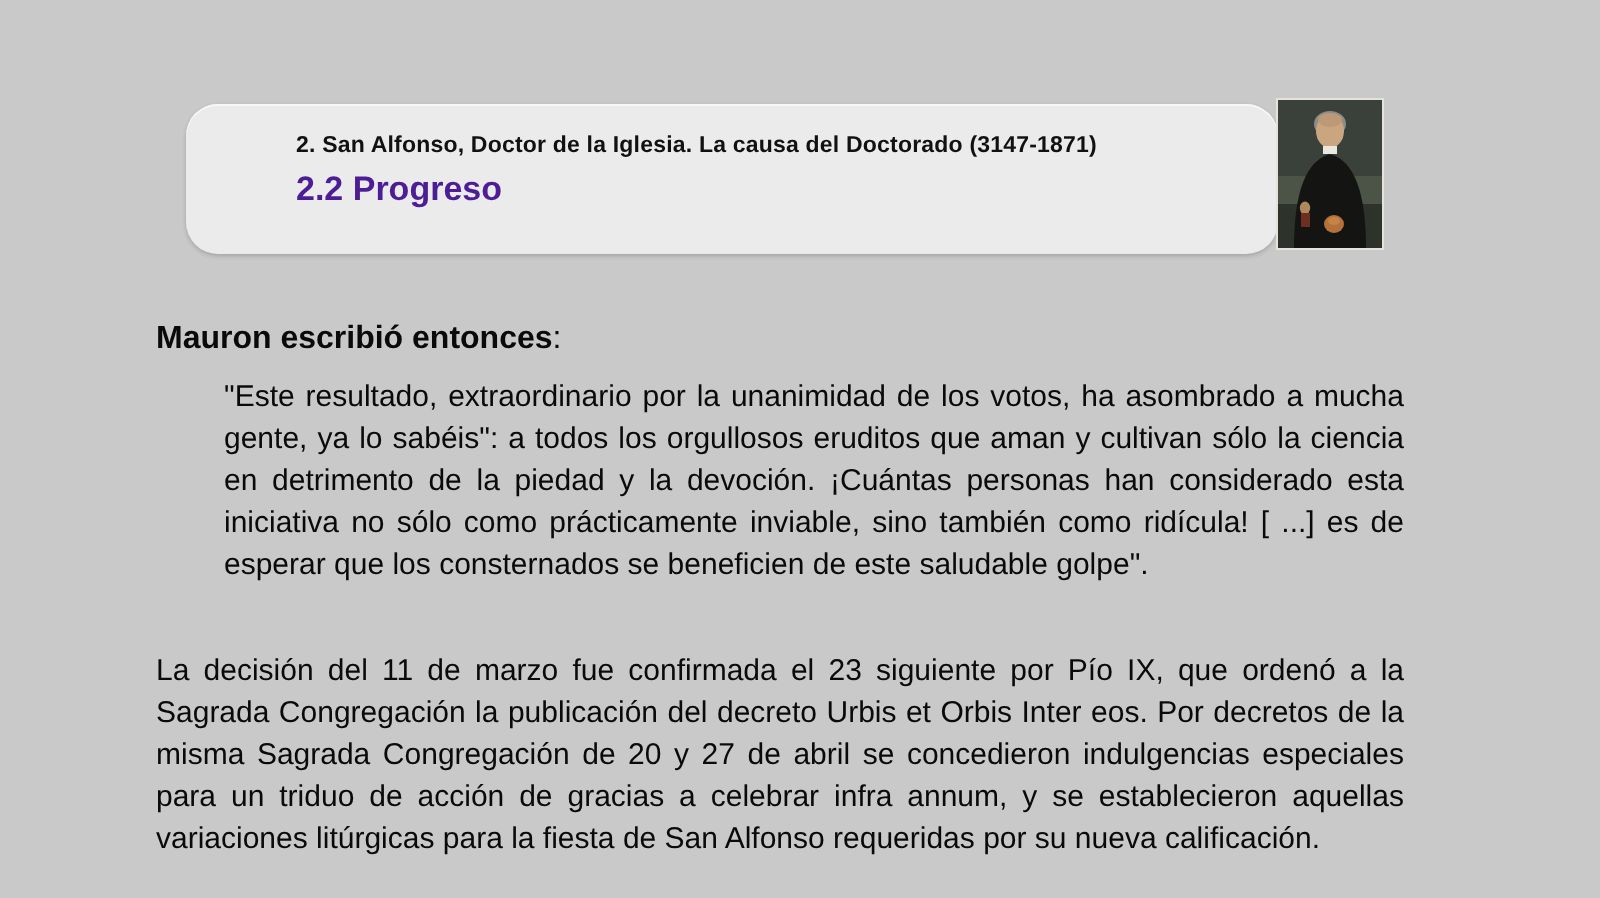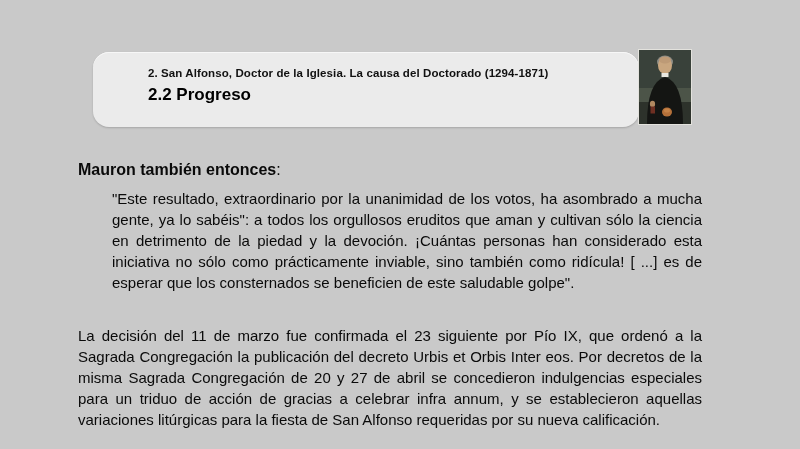--- a/index.html
+++ b/index.html
@@ -31,21 +31,21 @@
     letter-spacing: 0.1px;
     color: #111;
     white-space: nowrap;
   }
   .header-title {
     position: absolute;
     left: 55px;
     top: 33px;
     font-size: 17px;
     font-weight: bold;
-    color: #000000;
+    color: #4c1d95;
     white-space: nowrap;
   }
   .portrait {
     position: absolute;
     left: 638px;
     top: 49px;
     width: 54px;
     height: 76px;
     border: 1px solid #e3e2dd;
     box-sizing: border-box;
@@ -76,21 +76,21 @@
     line-height: 21px;
     text-align: justify;
   }
 </style>
 </head>
 <body>
 
 <div class="slide">
 
   <div class="header-box">
-    <div class="header-kicker">2. San Alfonso, Doctor de la Iglesia. La causa del Doctorado (1294-1871)</div>
+    <div class="header-kicker">2. San Alfonso, Doctor de la Iglesia. La causa del Doctorado (3147-1871)</div>
     <div class="header-title">2.2 Progreso</div>
   </div>
 
   <div class="portrait">
     <svg width="52" height="74" viewBox="0 0 52 74">
       <rect x="0" y="0" width="52" height="74" fill="#39413a"></rect>
       <rect x="0" y="38" width="52" height="14" fill="#4c5448"></rect>
       <rect x="0" y="52" width="52" height="22" fill="#2d322b"></rect>
       <ellipse cx="26" cy="12" rx="8" ry="6.5" fill="#8d8c85"></ellipse>
       <ellipse cx="26" cy="15.5" rx="7" ry="8.5" fill="#c9a67f"></ellipse>
@@ -99,19 +99,19 @@
       <path d="M8 74 Q8 32 26 27 Q44 32 44 74 Z" fill="#141513"></path>
       <ellipse cx="13.5" cy="54" rx="2.6" ry="3.2" fill="#b08860"></ellipse>
       <rect x="11.5" y="56.5" width="4.5" height="7" fill="#6e2f22"></rect>
       <ellipse cx="28" cy="62" rx="5" ry="4.5" fill="#b5713a"></ellipse>
       <ellipse cx="28" cy="60.5" rx="3" ry="2" fill="#c68348"></ellipse>
     </svg>
   </div>
 
   <div class="content">
     <div class="lead">
-      <span>Mauron también entonces</span><span class="colon">:</span>
+      <span>Mauron escribió entonces</span><span class="colon">:</span>
     </div>
     <div class="quote">"Este resultado, extraordinario por la unanimidad de los votos, ha asombrado a mucha gente, ya lo sabéis": a todos los orgullosos eruditos que aman y cultivan sólo la ciencia en detrimento de la piedad y la devoción. ¡Cuántas personas han considerado esta iniciativa no sólo como prácticamente inviable, sino también como ridícula! [ ...] es de esperar que los consternados se beneficien de este saludable golpe".</div>
     <div class="para">La decisión del 11 de marzo fue confirmada el 23 siguiente por Pío IX, que ordenó a la Sagrada Congregación la publicación del decreto Urbis et Orbis Inter eos. Por decretos de la misma Sagrada Congregación de 20 y 27 de abril se concedieron indulgencias especiales para un triduo de acción de gracias a celebrar infra annum, y se establecieron aquellas variaciones litúrgicas para la fiesta de San Alfonso requeridas por su nueva calificación.</div>
   </div>
 
 </div>
 
 </body></html>

